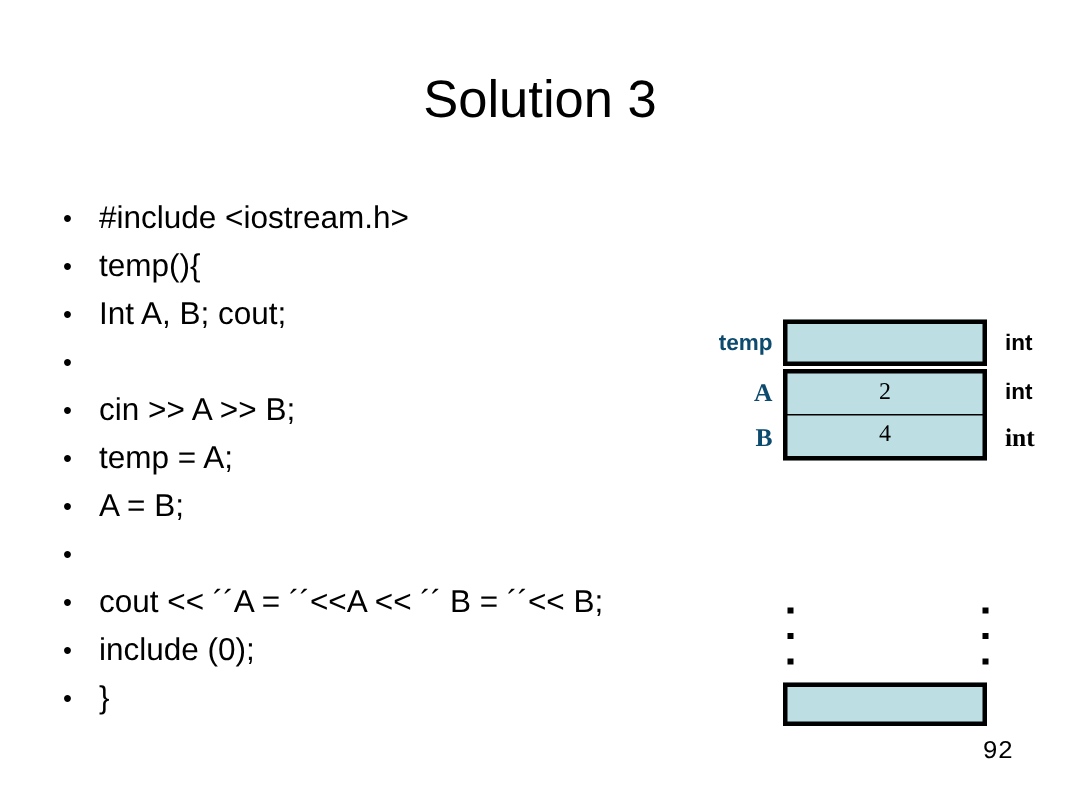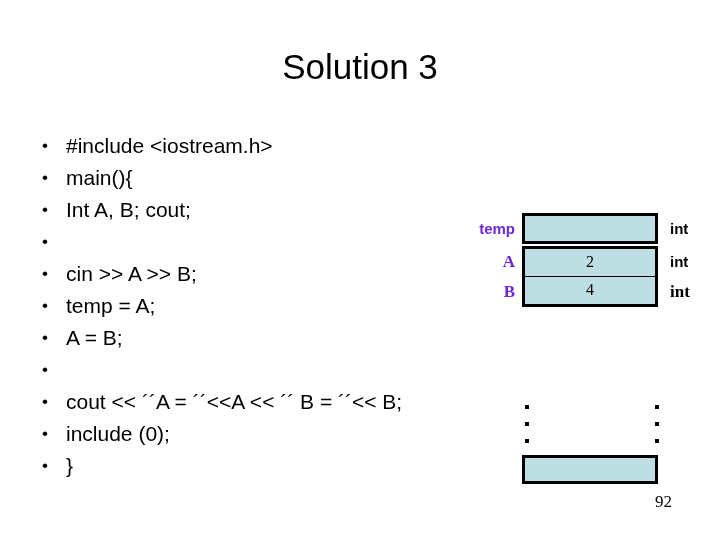--- a/index.html
+++ b/index.html
@@ -88,21 +88,21 @@
   .mem-row .var-label {
     position: absolute;
     left: 0;
     top: 0;
     width: 60px;
     height: 31px;
     line-height: 31px;
     text-align: right;
     font-size: 15px;
     font-weight: bold;
-    color: #6d28d9;
+    color: #0c4a6e;
   }
   .mem-row .var-label.serif {
     font-family: "Liberation Serif", serif;
     font-size: 17px;
   }
   .mem-row .var-label.sans {
     font-family: "Liberation Sans", sans-serif;
     font-size: 15px;
   }
   .mem-row .cell {
@@ -174,40 +174,40 @@
     border: 3px solid #000000;
   }
 
   
   #page-number {
     position: absolute;
     left: 655px;
     top: 492px;
     width: 40px;
     text-align: left;
-    font-family: Liberation Serif, serif;
+    font-family: Liberation Mono, monospace;
     font-size: 17px;
     color: #000000;
   }
 </style>
 </head>
 <body>
 
 <div id="slide">
 
   <div id="slide-title">Solution 3</div>
 
   <ul id="code-list">
 
     <li>
       <span class="bullet">•</span><span class="kw">#include</span><span class="txt"> &lt;iostream.h&gt;</span>
     </li>
 
     <li>
-      <span class="bullet">•</span><span class="kw">main(){</span><span class="txt"></span>
+      <span class="bullet">•</span><span class="kw">temp(){</span><span class="txt"></span>
     </li>
 
     <li>
       <span class="bullet">•</span><span class="kw">Int</span><span class="txt"> A, B; cout;</span>
     </li>
 
     <li class="blank">
       <span class="bullet">•</span><span class="kw"></span><span class="txt"></span>
     </li>
 

